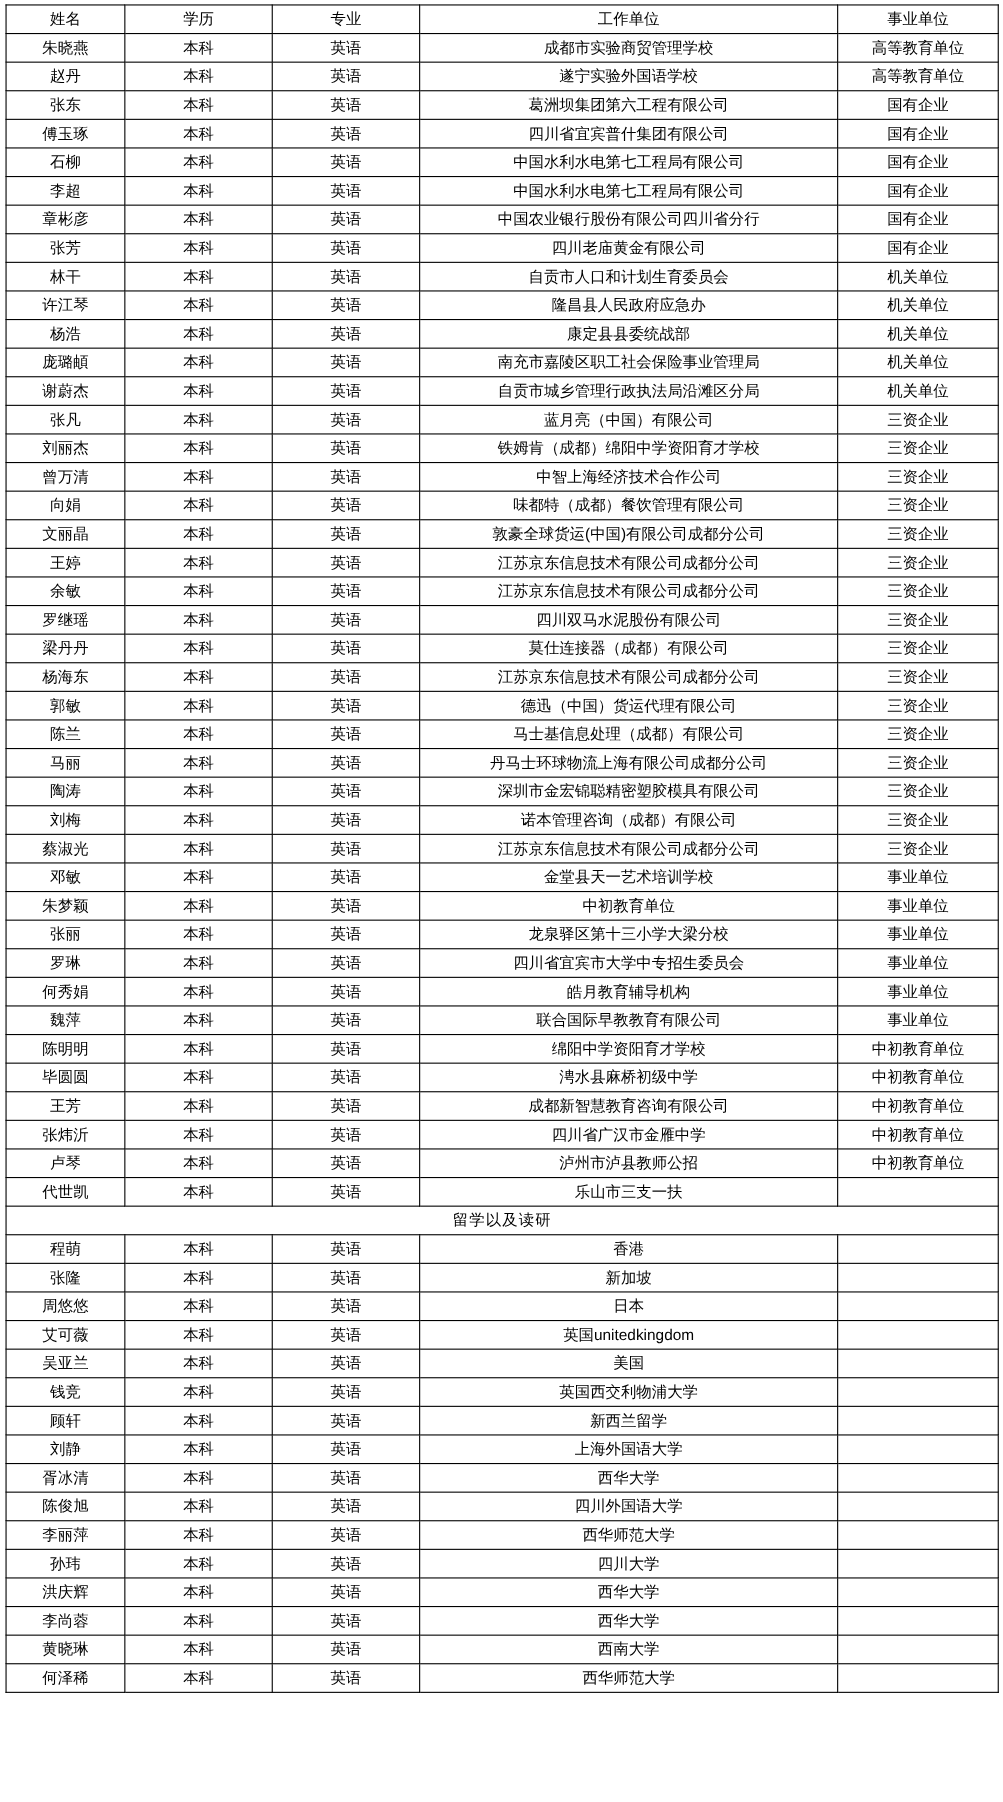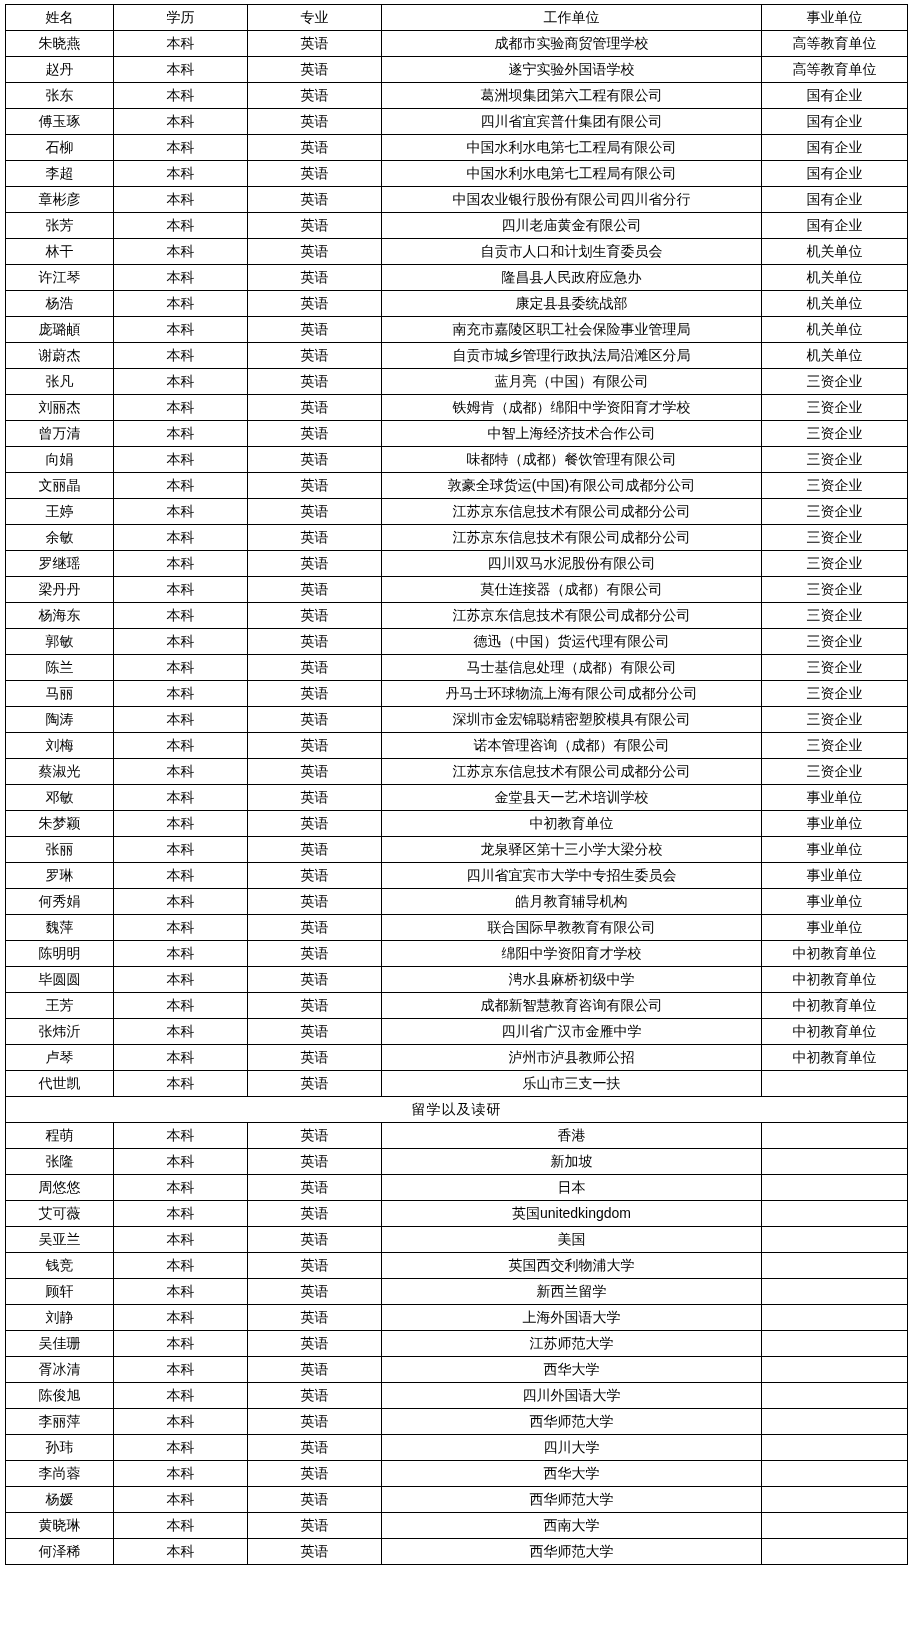--- a/index.html
+++ b/index.html
@@ -420,27 +420,20 @@
           <td class="blank"></td>
         </tr>
         <tr>
           <td class="name-cell">刘静</td>
           <td>本科</td>
           <td>英语</td>
           <td class="unit-cell">上海外国语大学</td>
           <td class="blank"></td>
         </tr>
         <tr>
-          <td class="name-cell">吴佳珊</td>
-          <td>本科</td>
-          <td>英语</td>
-          <td class="unit-cell">江苏师范大学</td>
-          <td class="blank"></td>
-        </tr>
-        <tr>
           <td class="name-cell">胥冰清</td>
           <td>本科</td>
           <td>英语</td>
           <td class="unit-cell">西华大学</td>
           <td class="blank"></td>
         </tr>
         <tr>
           <td class="name-cell">陈俊旭</td>
           <td>本科</td>
           <td>英语</td>
@@ -455,31 +448,31 @@
           <td class="blank"></td>
         </tr>
         <tr>
           <td class="name-cell">孙玮</td>
           <td>本科</td>
           <td>英语</td>
           <td class="unit-cell">四川大学</td>
           <td class="blank"></td>
         </tr>
         <tr>
+          <td class="name-cell">洪庆辉</td>
+          <td>本科</td>
+          <td>英语</td>
+          <td class="unit-cell">西华大学</td>
+          <td class="blank"></td>
+        </tr>
+        <tr>
           <td class="name-cell">李尚蓉</td>
           <td>本科</td>
           <td>英语</td>
           <td class="unit-cell">西华大学</td>
-          <td class="blank"></td>
-        </tr>
-        <tr>
-          <td class="name-cell">杨媛</td>
-          <td>本科</td>
-          <td>英语</td>
-          <td class="unit-cell">西华师范大学</td>
           <td class="blank"></td>
         </tr>
         <tr>
           <td class="name-cell">黄晓琳</td>
           <td>本科</td>
           <td>英语</td>
           <td class="unit-cell">西南大学</td>
           <td class="blank"></td>
         </tr>
         <tr>

